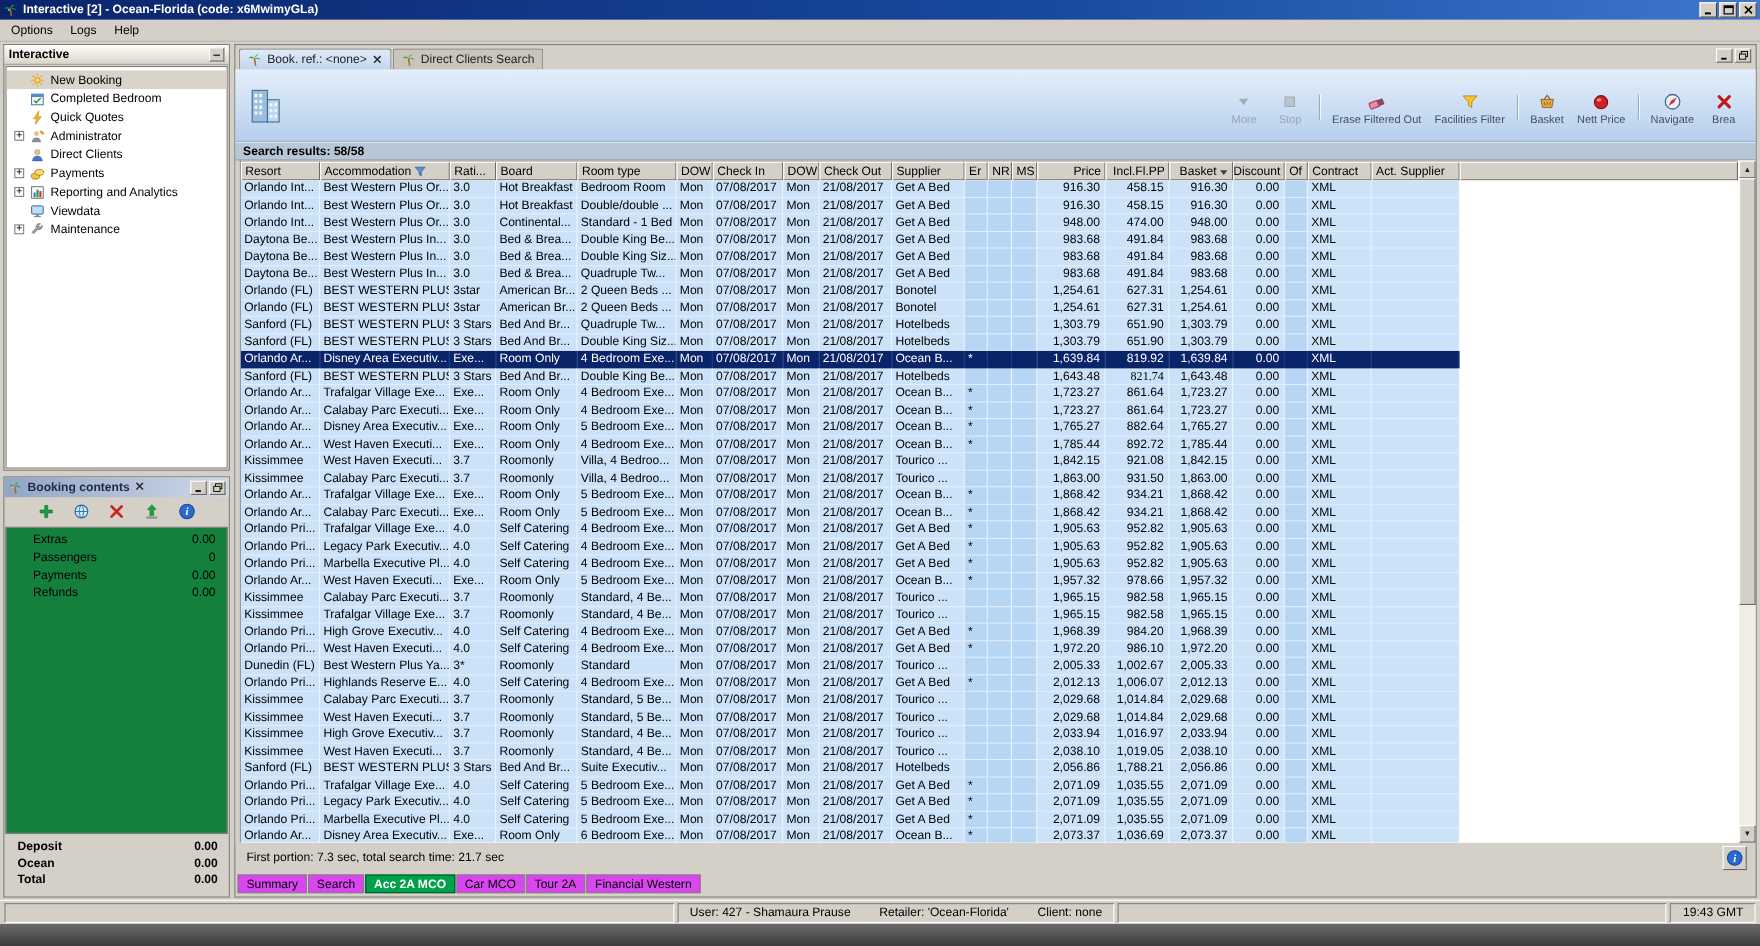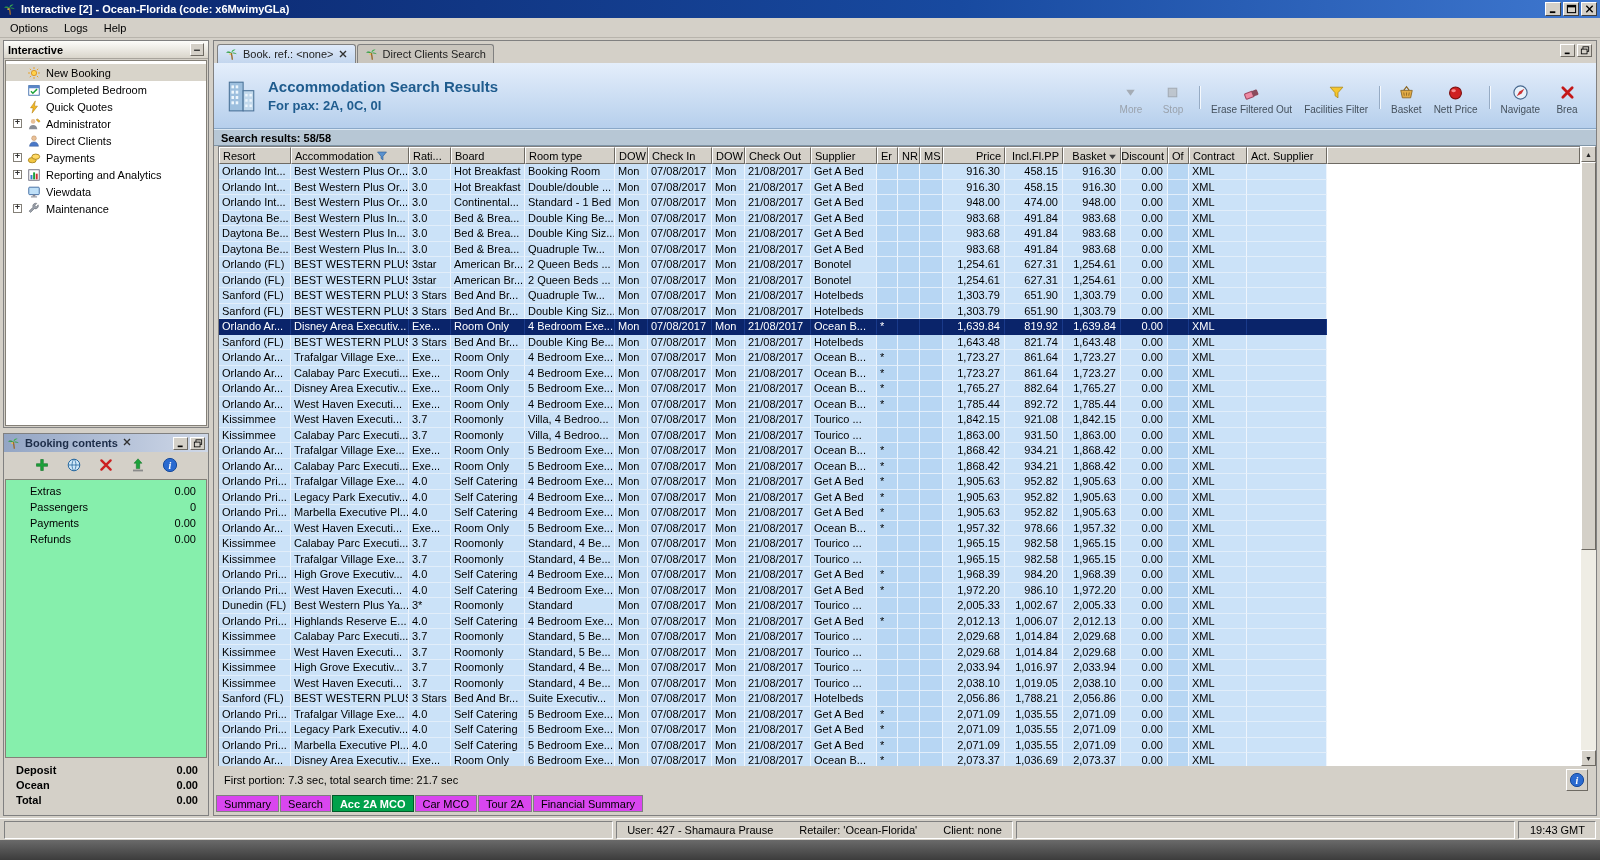--- a/index.html
+++ b/index.html
@@ -46,21 +46,21 @@
   .booking-panel{flex:1;border:1px solid #808080;display:flex;flex-direction:column;background:#d4d0c8;min-height:0;}
   .booking-caption{height:18px;background:linear-gradient(90deg,#93a5c4,#cfd8e8);display:flex;align-items:center;gap:4px;padding:0 3px;font-weight:bold;color:#1c2c48;flex:none;}
   .cap-x{display:inline-flex;width:12px;height:12px;}
   .cap-x svg{width:10px;height:10px;}
   .booking-caption .t{white-space:nowrap;}
   .cap-btns{margin-left:auto;display:flex;gap:2px;}
   .wbtn2{width:15px;height:13px;background:#d4d0c8;border:1px solid;border-color:#fff #6e6a63 #6e6a63 #fff;display:inline-flex;align-items:center;justify-content:center;}
   .wbtn2 svg{width:10px;height:9px;}
   .booking-toolbar{height:26px;display:flex;align-items:center;justify-content:center;gap:12px;flex:none;}
   .tool-btn{display:inline-flex;padding:2px;}
-  .booking-list{flex:1;background:#86efac;border:1px solid #848078;margin:1px;padding-top:5px;min-height:0;}
+  .booking-list{flex:1;background:#15803d;border:1px solid #848078;margin:1px;padding-top:5px;min-height:0;}
   .b-row{height:16px;display:flex;padding:0 10px 0 24px;}
   .b-label{flex:1;}
   .booking-totals{padding:5px 10px 6px 12px;flex:none;}
   .t-row{display:flex;font-weight:bold;height:15px;}
   .t-row .b-label{flex:1;}
 
   
   .main{flex:1;display:flex;flex-direction:column;min-width:0;border:1px solid #808080;background:#d4d0c8;}
   .tabstrip{height:22px;display:flex;align-items:flex-end;padding:2px 4px 0 3px;gap:1px;position:relative;flex:none;}
   .tabs{display:flex;gap:1px;align-items:flex-end;}
@@ -437,24 +437,20 @@
                 <rect x="11" y="21" width="2.4" height="2.8"></rect>
                 <rect x="20" y="14" width="2.2" height="2.4"></rect>
                 <rect x="24" y="14" width="2.2" height="2.4"></rect>
                 <rect x="20" y="19" width="2.2" height="2.4"></rect>
                 <rect x="24" y="19" width="2.2" height="2.4"></rect>
                 <rect x="20" y="24" width="2.2" height="2.4"></rect>
                 <rect x="24" y="24" width="2.2" height="2.4"></rect>
               </g>
             </svg>
           </span>
-        <div class="header-titles">
-          <div class="h-title">Accommodation Search Results</div>
-          <div class="h-sub">For pax: 2A, 0C, 0I</div>
-        </div>
         <div class="header-tools">
             <div class="tool disabled">
               <span class="ic">
                 <svg viewBox="0 0 16 16">
                   <path d="M4 5.5h8L8 11z" fill="#8c7f86"></path>
                 </svg>
               </span>
               <span class="tool-label">More</span>
             </div>
             <div class="tool disabled">
@@ -604,21 +600,21 @@
                 <span>Act. Supplier</span>
               </div>
               <div class="th th-fill"></div>
             </div>
           <div class="tbody">
               <div class="tr">
                 <div class="td" style="width: 72px;">Orlando Int...</div>
                 <div class="td" style="width: 118px;">Best Western Plus Or...</div>
                 <div class="td" style="width: 42px;">3.0</div>
                 <div class="td" style="width: 74px;">Hot Breakfast</div>
-                <div class="td" style="width: 90px;">Booking Room</div>
+                <div class="td" style="width: 90px;">Bedroom Room</div>
                 <div class="td" style="width: 33px;">Mon</div>
                 <div class="td" style="width: 64px;">07/08/2017</div>
                 <div class="td" style="width: 33px;">Mon</div>
                 <div class="td" style="width: 66px;">21/08/2017</div>
                 <div class="td" style="width: 66px;">Get A Bed</div>
                 <div class="td tint" style="width: 21px;"></div>
                 <div class="td tint" style="width: 22px;"></div>
                 <div class="td tint" style="width: 23px;"></div>
                 <div class="td right" style="width: 62px;">916.30</div>
                 <div class="td right" style="width: 58px;">458.15</div>
@@ -867,21 +863,21 @@
                 <div class="td" style="width: 90px;">Double King Be...</div>
                 <div class="td" style="width: 33px;">Mon</div>
                 <div class="td" style="width: 64px;">07/08/2017</div>
                 <div class="td" style="width: 33px;">Mon</div>
                 <div class="td" style="width: 66px;">21/08/2017</div>
                 <div class="td" style="width: 66px;">Hotelbeds</div>
                 <div class="td tint" style="width: 21px;"></div>
                 <div class="td tint" style="width: 22px;"></div>
                 <div class="td tint" style="width: 23px;"></div>
                 <div class="td right" style="width: 62px;">1,643.48</div>
-                <div class="td right" style="width: 58px;">821.74</div>
+                <div class="td right" style="width: 58px; font-family: Liberation Serif, serif;">821.74</div>
                 <div class="td right" style="width: 58px;">1,643.48</div>
                 <div class="td right" style="width: 47px;">0.00</div>
                 <div class="td tint" style="width: 21px;"></div>
                 <div class="td" style="width: 58px;">XML</div>
                 <div class="td" style="width: 80px;"></div>
                 <div class="tdfill"></div>
               </div>
               <div class="tr">
                 <div class="td" style="width: 72px;">Orlando Ar...</div>
                 <div class="td" style="width: 118px;">Trafalgar Village Exe...</div>
@@ -1523,21 +1519,21 @@
             </svg>
           </span>
       </div>
 
       <div class="bottom-tabs">
           <div class="btab">Summary</div>
           <div class="btab">Search</div>
           <div class="btab active" style="background: rgb(0, 161, 75);">Acc 2A MCO</div>
           <div class="btab">Car MCO</div>
           <div class="btab">Tour 2A</div>
-          <div class="btab">Financial Summary</div>
+          <div class="btab">Financial Western</div>
         </div>
     </div>
   </div>
 
   <div class="statusbar">
     <div class="sb-cell sb-fill"></div>
     <div class="sb-cell">
       <span>User: 427 - Shamaura Prause</span>
       <span>Retailer: 'Ocean-Florida'</span>
       <span>Client: none</span>

